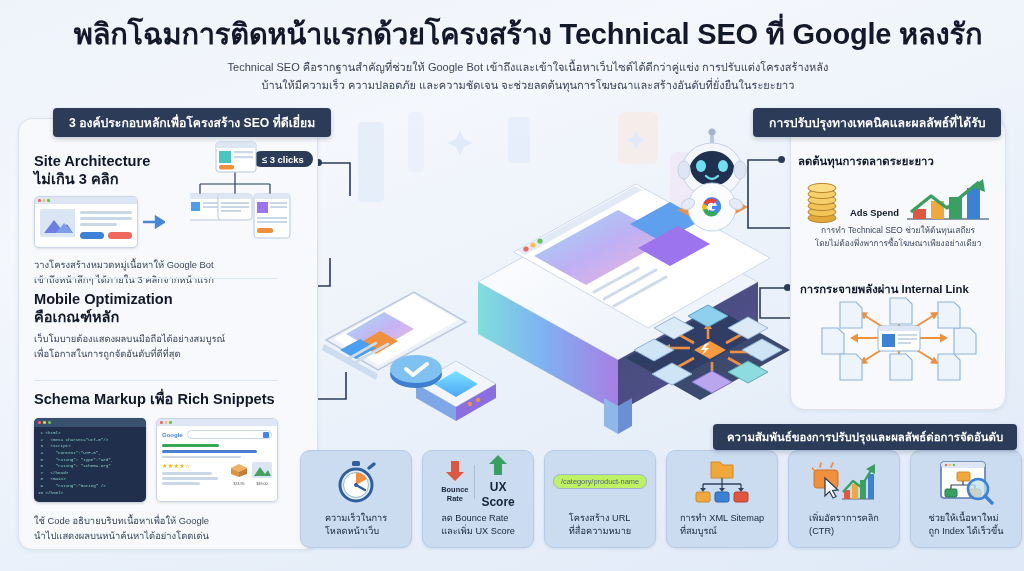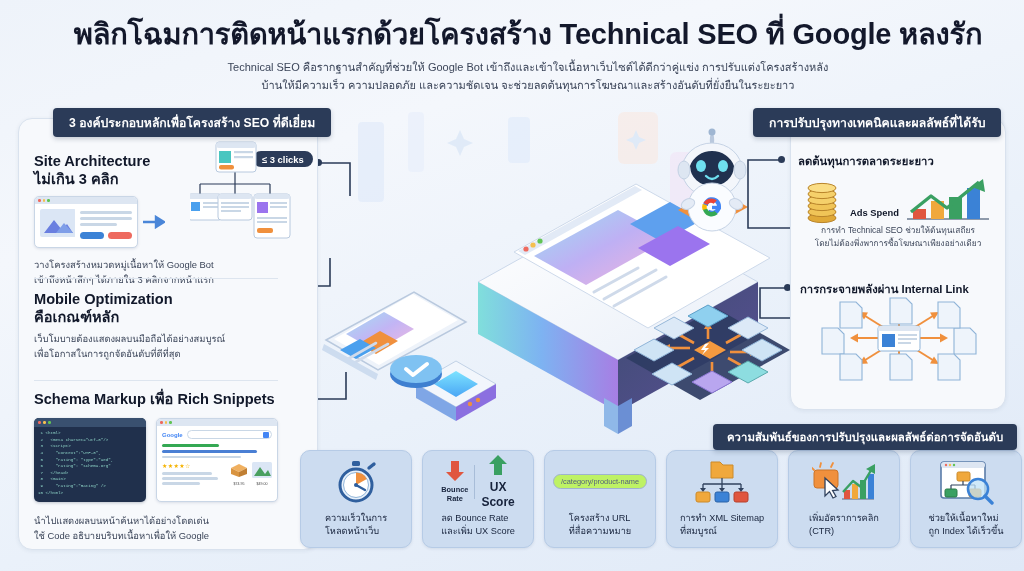--- a/index.html
+++ b/index.html
@@ -400,22 +400,22 @@
               <rect width="20" height="16" rx="1.5" fill="#dbe6f5"></rect>
               <path d="M 2 14 L 8 5 L 13 12 L 16 8 L 19 14 Z" fill="#4aa060"></path>
             </svg>
             <div style="font-size:3.6px;color:#444">$49.00</div>
           </div>
         </div>
       </div>
     </div>
   </div>
   <div class="l-body" style="position:absolute;left:34px;top:508px;width:244px">
+    <div>ใช้ Code อธิบายบริบทเนื้อหาเพื่อให้ Google</div>
     <div>นำไปแสดงผลบนหน้าค้นหาได้อย่างโดดเด่น</div>
-    <div>ใช้ Code อธิบายบริบทเนื้อหาเพื่อให้ Google</div>
   </div>
 
   <div id="right-panel" class="panel"></div>
   <div id="right-head" class="panel-head">การปรับปรุงทางเทคนิคและผลลัพธ์ที่ได้รับ</div>
 
   <div class="r-h" style="position:absolute;left:798px;top:152px">ลดต้นทุนการตลาดระยะยาว</div>
   <div style="position:absolute;left:800px;top:178px;width:200px;display:flex;align-items:flex-end;gap:6px">
     <svg width="44" height="46">
       <g>
         <ellipse cx="22" cy="40" rx="14" ry="4.6" fill="#e0a938" stroke="#b9842a"></ellipse>

